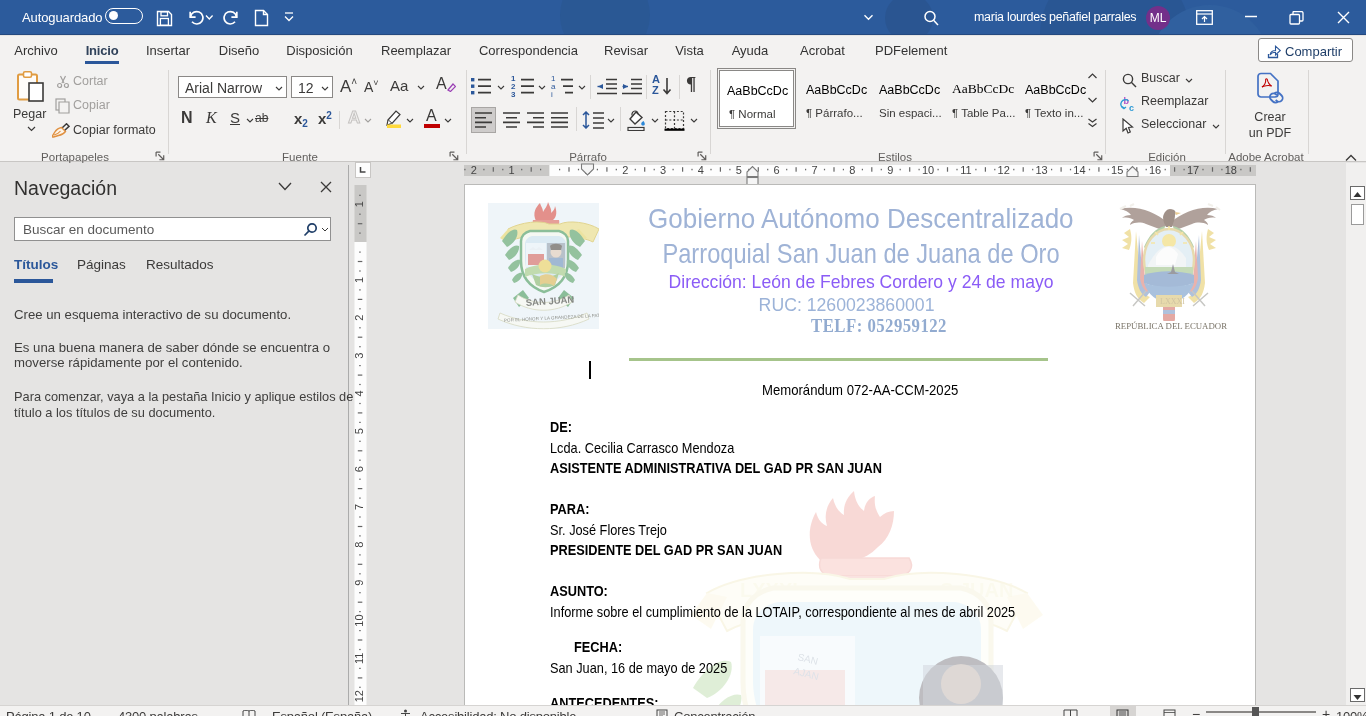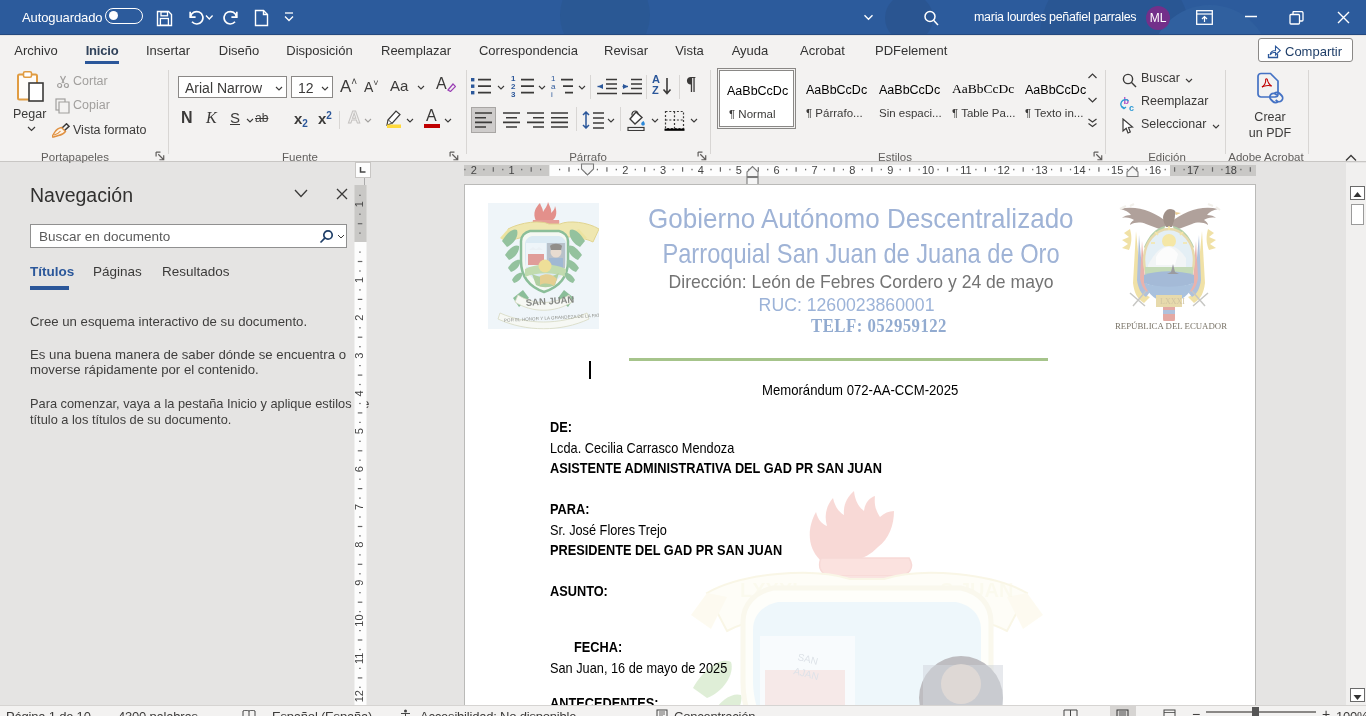--- a/index.html
+++ b/index.html
@@ -24,21 +24,21 @@
   .glabel { position:absolute; top:85px; width:140px; text-align:center; font-size:11.5px; color:#605e5c; }
   .launcher { position:absolute; top:85px; width:12px; height:12px; }
   .ricon { position:absolute; }
   .rtext { position:absolute; font-size:12.5px; color:#3b3a39; white-space:nowrap; }
   .rtext.dis { color:#a19f9d; }
 
   
   #workspace { position:absolute; left:0; top:163px; width:1366px; height:553px; background:#e5e4e3; }
 
   
-  #navpane { position:absolute; left:0; top:172px; width:349px; height:542px; background:#e5e4e3; border-right:1px solid #ababab;margin-left:16px; }
+  #navpane { position:absolute; left:0; top:165px; width:349px; height:542px; background:#e5e4e3; border-right:1px solid #ababab; }
 
   
   #hruler { position:absolute; left:372px; top:163px; width:974px; height:16px; }
   #vruler { position:absolute; left:354px; top:183px; width:16px; height:533px; }
 
   
   #page { position:absolute; left:464px; top:184px; width:792px; height:532px; background:#fff; overflow:hidden; border:1px solid #babab8; border-bottom:none; }
   .hdr { position:absolute; left:0; width:792px; text-align:center; white-space:nowrap; }
   .hdr span { display:inline-block; transform:scaleX(0.93); }
   .hdr.serif { font-family:"Liberation Serif", serif; }
@@ -173,21 +173,21 @@
     <svg class="ricon" style="left:55px; top:32px;" width="15" height="16" viewBox="0 0 15 16">
       <rect x="1" y="1" width="9" height="11" fill="none" stroke="#a19f9d" stroke-width="1.2"></rect>
       <path d="M4 4 h10 v11 h-10 z" fill="#f3f2f1" stroke="#a19f9d" stroke-width="1.2"></path>
     </svg>
     <div class="rtext dis" style="left:73px; top:32px;">Copiar</div>
     <svg class="ricon" style="left:52px; top:57px;" width="18" height="16" viewBox="0 0 18 16">
       <path d="M10 5 L14.5 0.8 l2.5 2.5 L12.5 7.5" fill="none" stroke="#3b3a39" stroke-width="1.5"></path>
       <path d="M9.5 4.5 l4 4 c-1.5 2-4 3.5-7 4 l-5 1.5 c-1 0.4-1.6-0.3-1-1.2 l2-3.3 c1.5-2.5 4-4.5 7-5 z" fill="#fdf4e8" stroke="#e09142" stroke-width="1.4"></path>
       <path d="M2 12 c2.5-0.5 5-2 6.5-4" fill="none" stroke="#e09142" stroke-width="1.2"></path>
     </svg>
-    <div class="rtext" style="left:73px; top:57px;">Vista formato</div>
+    <div class="rtext" style="left:73px; top:57px;">Copiar formato</div>
     <div class="glabel" style="left:5px;">Portapapeles</div>
     <svg class="launcher" style="left:155px;" width="11" height="11" viewBox="0 0 11 11">
         <path d="M1 1 h4 M1 1 v4 M3 3 l5 5 M8 4 v4 h-4" fill="none" stroke="#605e5c" stroke-width="1.1"></path>
       </svg>
     <div class="gsep" style="left:168px;"></div>
 
     <div class="abs" style="left:178px; top:10px; width:109px; height:22px; background:#fff; border:1px solid #8a8886;">
       <div class="abs" style="left:6px; top:3px; font-size:14px; color:#3b3a39;">Arial Narrow</div>
       <svg class="abs" style="left:96px; top:9px;" width="8" height="6" viewBox="0 0 8 6">
           <path d="M1 1 l3 3 3-3" fill="none" stroke="#3b3a39" stroke-width="1.1"></path>
@@ -691,33 +691,34 @@
         <text x="44" y="101" font-size="8" fill="#ac9455" font-family="Liberation Serif">LXXXI</text>
         <path d="M47 104 h12 v12 c0 3-3 5-6 5 -3 0-6-2-6-5 z" fill="#cf6458"></path>
         <path d="M47 107 h12 v4 h-12 z" fill="#6e8fc0"></path>
         <path d="M30 88 l-13 15 M76 88 l13 15 M29 103 l-15-13 M77 103 l15-13" stroke="#9a9a94" stroke-width="1.5"></path>
       </g>
     </svg>
     <div class="abs" style="left:645px; top:136px; width:122px; text-align:center; font-size:8.8px; color:#7a7468; font-family:'Liberation Serif',serif; white-space:nowrap;">REPÚBLICA DEL ECUADOR</div>
 
     <div class="hdr" style="top:18px; font-size:28px; color:#9fb3d6;"><span>Gobierno Autónomo Descentralizado</span></div>
     <div class="hdr" style="top:53px; font-size:28px; color:#9fb3d6;"><span style="transform:scaleX(0.845);">Parroquial San Juan de Juana de Oro</span></div>
-    <div class="hdr" style="top:86px; font-size:19px; color:#737373;"><span style="transform:scaleX(0.925);">Dirección: León de Febres Cordero y 24 de mayo</span></div>
+    <div class="hdr" style="top:86px; font-size:19px; color:#8b5cf6;"><span style="transform:scaleX(0.925);">Dirección: León de Febres Cordero y 24 de mayo</span></div>
     <div class="hdr" style="top:109px; left:-14px; font-size:19px; color:#9cb3d8;"><span style="transform:scaleX(0.93);">RUC: 1260023860001</span></div>
     <div class="hdr serif" style="top:131px; font-size:18px; font-weight:bold; color:#92abd0;padding-left:36px;"><span style="letter-spacing:0.5px;">TELF: 052959122</span></div>
     <div class="abs" style="left:164px; top:172.5px; width:419px; height:3px; background:#a6c48b;"></div>
     <div class="abs" style="left:124px; top:176px; width:1.5px; height:18px; background:#000;"></div>
     <div class="doctext" style="top:196px; left:0; width:790px; text-align:center;"><span class="nr" style="transform:scaleX(0.875);">Memorándum 072-AA-CCM-2025</span></div>
     <div class="doctext b" style="top:233px;"><span class="nr">DE:</span></div>
     <div class="doctext" style="top:254px;"><span class="nr">Lcda. Cecilia Carrasco Mendoza</span></div>
     <div class="doctext b" style="top:274px;"><span class="nr">ASISTENTE ADMINISTRATIVA DEL GAD PR SAN JUAN</span></div>
     <div class="doctext b" style="top:315px;"><span class="nr">PARA:</span></div>
     <div class="doctext" style="top:336px;"><span class="nr">Sr. José Flores Trejo</span></div>
     <div class="doctext b" style="top:356px;"><span class="nr">PRESIDENTE DEL GAD PR SAN JUAN</span></div>
     <div class="doctext b" style="top:397px;"><span class="nr">ASUNTO:</span></div>
+    <div class="doctext" style="top:418px;"><span class="nr">Informe sobre el cumplimiento de la LOTAIP, correspondiente al mes de abril 2025</span></div>
     <div class="doctext b" style="top:453px;padding-left:24px;"><span class="nr">FECHA:</span></div>
     <div class="doctext" style="top:474px;"><span class="nr">San Juan, 16 de mayo de 2025</span></div>
     <div class="doctext b" style="top:509px;"><span class="nr">ANTECEDENTES:</span></div>
   </div>
   <div id="scrollbar">
     <div class="abs" style="left:4px; top:23px; width:15px; height:14px; background:#fff; border:1px solid #6a6a6a;">
       <svg width="13" height="12" viewBox="0 0 13 12">
           <path d="M6.5 3 L10.5 8 h-8 z" fill="#333"></path>
         </svg>
     </div>

